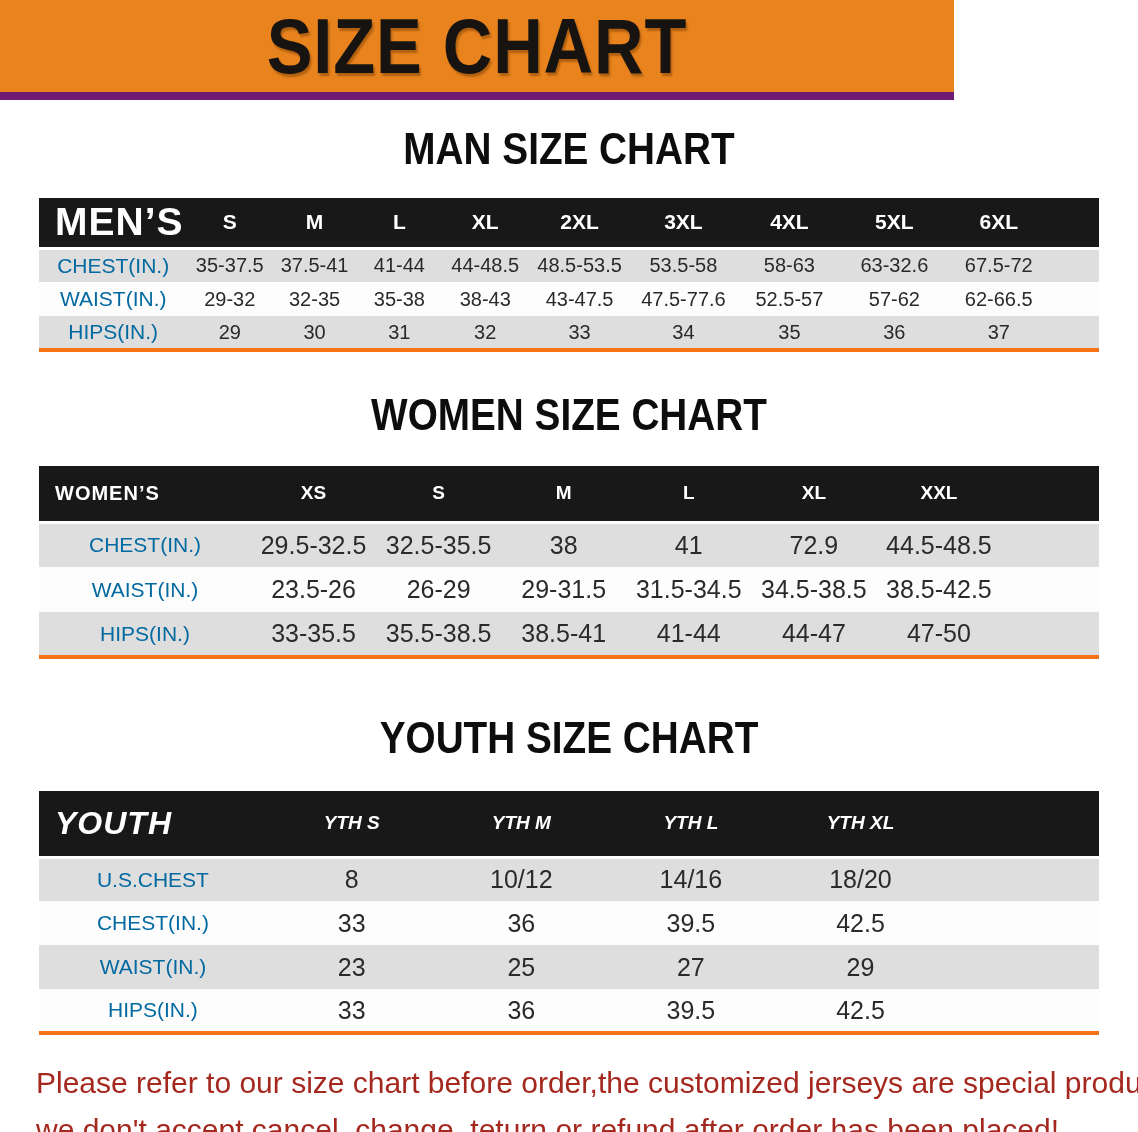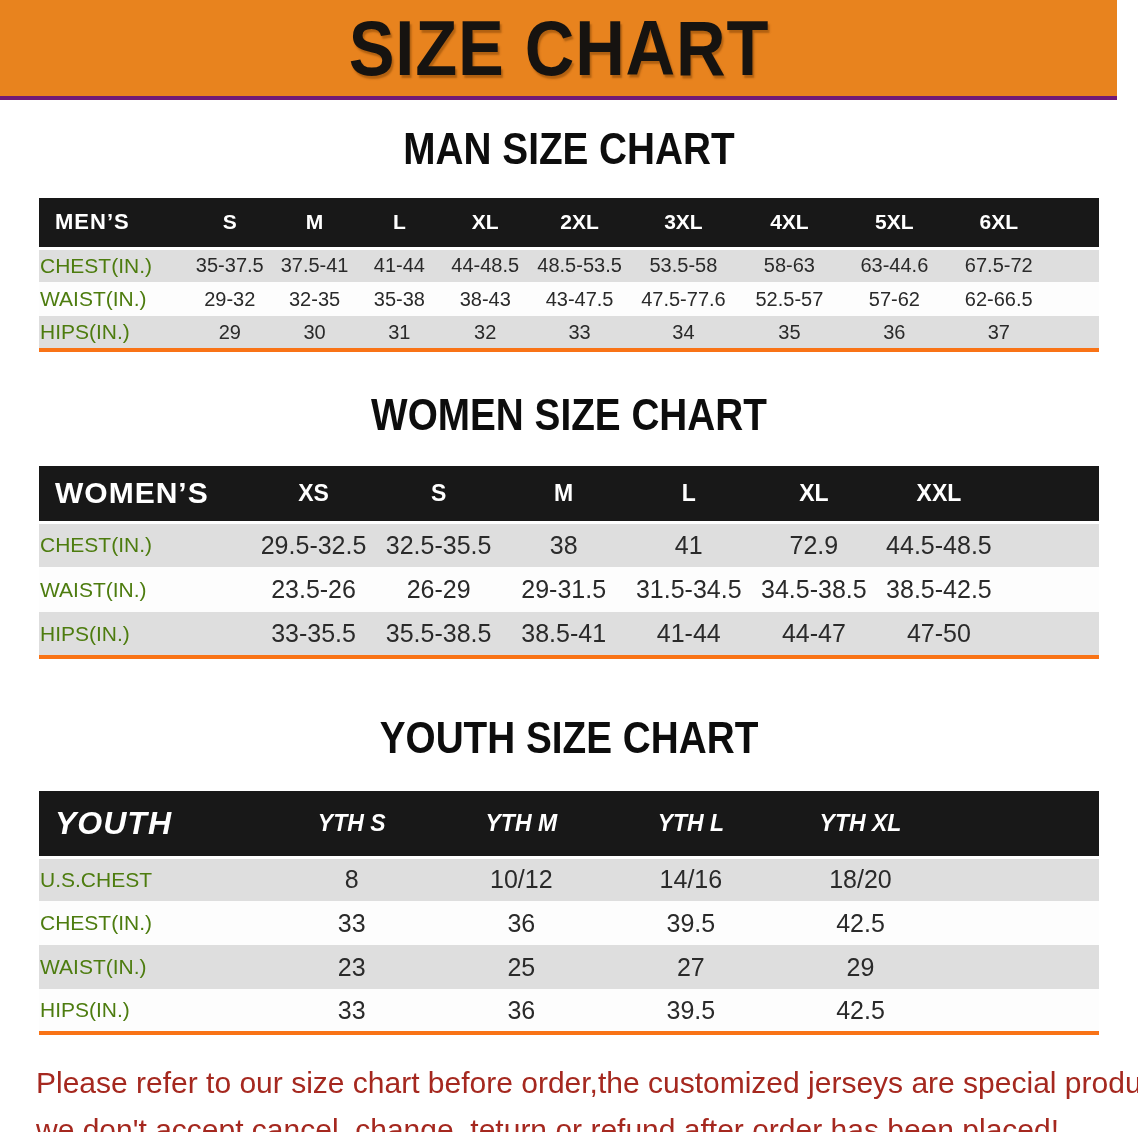--- a/index.html
+++ b/index.html
@@ -5,23 +5,23 @@
   * { box-sizing: border-box; }
   html, body {
     margin: 0; padding: 0;
     width: 1138px; height: 1132px;
     background: #ffffff;
     font-family: "Liberation Sans", sans-serif;
     overflow: hidden;
   }
   
   .banner {
-    width: 1117px; height: 100px;
+    width: 954px; height: 100px;
     background: #E8831E;
-    border-bottom: 4px solid #701a75;
+    border-bottom: 8px solid #701a75;
     display: flex; align-items: center; justify-content: center;
   }
   .banner-title {
     margin: 0;
     font-size: 78px;
     font-weight: bold;
     color: #161310;
     letter-spacing: 1px;
     transform: scaleX(0.88);
     transform-origin: center;
@@ -52,56 +52,56 @@
   }
   table.size-table thead th {
     background: #181818;
     color: #ffffff;
     border-bottom: 3px solid #ffffff;
     vertical-align: middle;
   }
   th.tbl-label {
     text-align: left;
     padding-left: 16px;
-    font-size: 22px;
+    font-size: 39px;
     font-weight: bold;
     letter-spacing: 1px;
     white-space: nowrap;
   }
   th.col-head {
     font-size: 21px;
     font-weight: bold;
     text-align: center;
     white-space: nowrap;
   }
   td.row-label {
     font-size: 21px;
-    color: #4d7c0f;
-    text-align: left;
+    color: #0369a1;
+    text-align: center;
     white-space: nowrap;
   }
   td.cell {
     font-size: 20px;
     color: #2a2a2a;
     text-align: center;
     white-space: nowrap;
   }
   tbody tr:nth-child(odd) td { background: #dedede; }
   tbody tr:nth-child(even) td { background: #fdfdfd; }
   tbody tr:last-child td { border-bottom: 4px solid #f97316; }
   
   table.men   thead th { height: 50px; }
   table.men   tbody td { height: 34px; }
   table.women thead th { height: 56px; }
   table.women tbody td { height: 45px; }
   table.youth thead th { height: 66px; font-style: italic; }
   table.youth tbody td { height: 44px; }
   table.youth th.tbl-label { font-size: 32px; }
-  table.women th.tbl-label { font-size: 30px; }
-  table.youth th.col-head, table.women th.col-head { font-size: 23px; }
+  table.women th.tbl-label { font-size: 20px; }
+  table.youth th.col-head, table.women th.col-head { font-size: 19px; }
   table.women td.cell, table.youth td.cell { font-size: 25px; }
   
   .footer-note {
     margin-top: 24px;
     padding-left: 36px;
     color: #A5281F;
     font-size: 30px;
     line-height: 47px;
     white-space: nowrap;
   }
@@ -147,21 +147,21 @@
   <tbody>
     <tr>
       <td class="row-label">CHEST(IN.)</td>
       <td class="cell">35-37.5</td>
       <td class="cell">37.5-41</td>
       <td class="cell">41-44</td>
       <td class="cell">44-48.5</td>
       <td class="cell">48.5-53.5</td>
       <td class="cell">53.5-58</td>
       <td class="cell">58-63</td>
-      <td class="cell">63-44.6</td>
+      <td class="cell">63-32.6</td>
       <td class="cell">67.5-72</td>
       <td class="cell"></td>
     </tr>
     <tr>
       <td class="row-label">WAIST(IN.)</td>
       <td class="cell">29-32</td>
       <td class="cell">32-35</td>
       <td class="cell">35-38</td>
       <td class="cell">38-43</td>
       <td class="cell">43-47.5</td>

